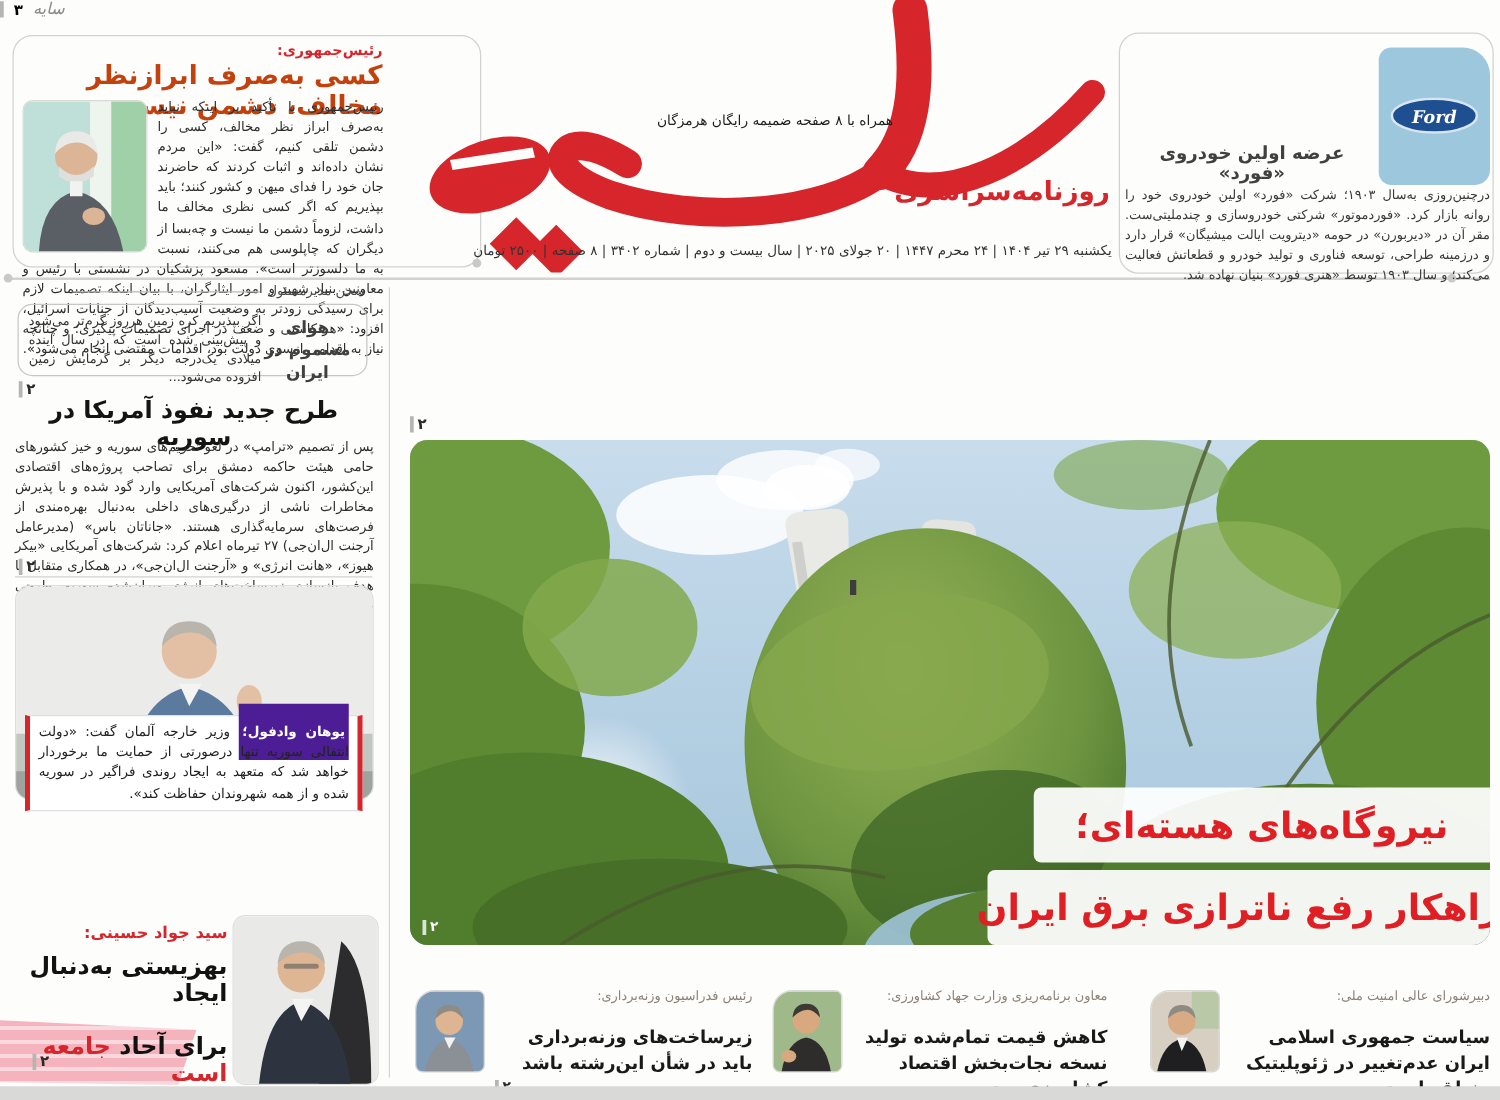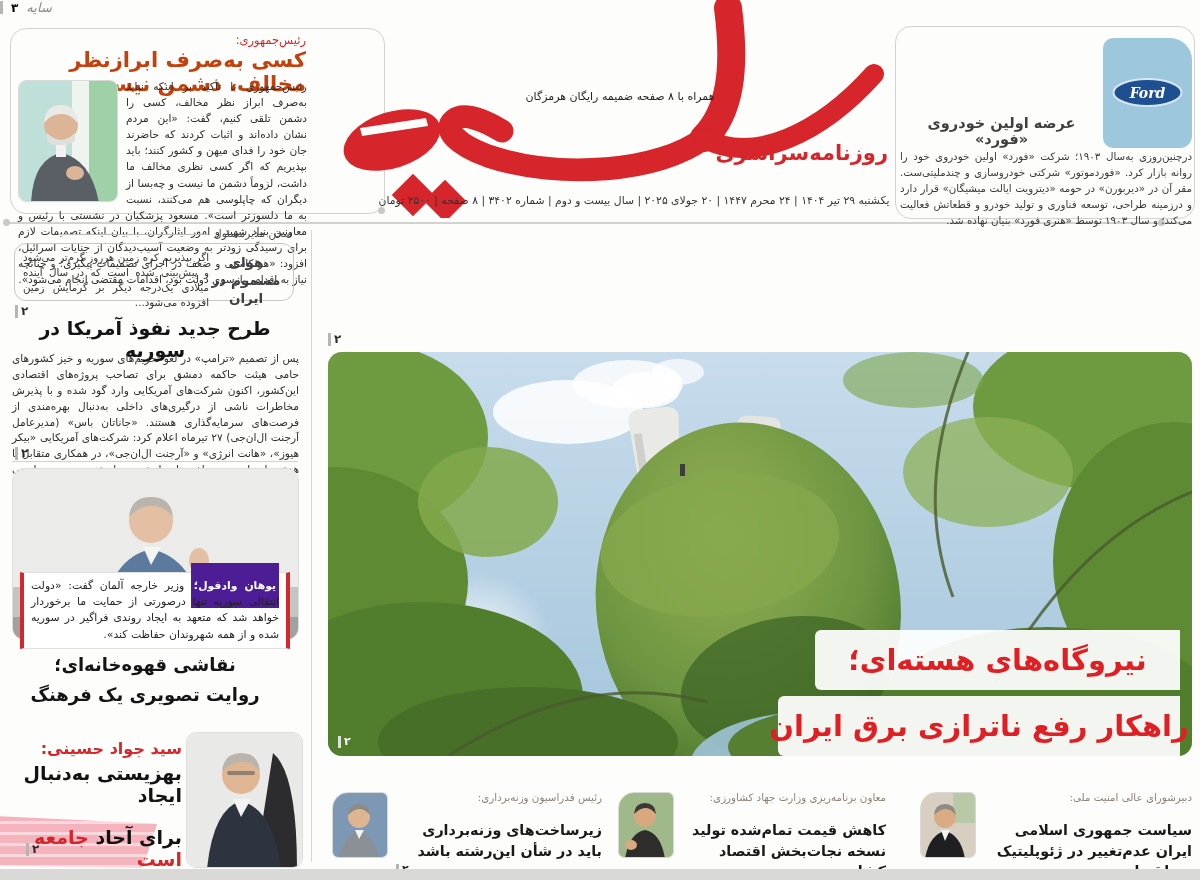--- a/index.html
+++ b/index.html
@@ -10,41 +10,41 @@
   .just { text-align:justify; }
   .frame { position:absolute; border:1.5px solid #d2d2d0; border-radius:16px; pointer-events:none; }
   .node { position:absolute; width:7px; height:7px; border-radius:50%; background:#c9c9c7; }
   .hline { position:absolute; border-top:2px solid #d2d2d0; }
   .vline { position:absolute; border-left:1.5px solid #d6d6d4; }
   .pageref { position:absolute; display:flex; align-items:center; gap:3px; direction:ltr; }
   .pageref .bar { width:3px; height:13px; background:#b5b5b3; display:inline-block; }
   .pageref .num { font-size:12px; font-weight:bold; color:#2a2a2a; }
 
   
-  .pres-kicker { left:20px; top:33px; width:286px; font-size:11.5px; font-weight:normal; color:#d6252b; text-align:right; }
+  .pres-kicker { left:20px; top:33px; width:286px; font-size:11.5px; font-weight:bold; color:#d6252b; text-align:right; }
   .pres-title  { left:20px; top:48px; width:286px; font-size:21px; font-weight:bold; color:#c2410c; }
   .pres-body   { left:18px; top:78px; width:289px; font-size:10.6px; line-height:1.52; color:#2e2e2e; }
   .pres-photo  { float:left; width:100px; height:122px; border-radius:8px; overflow:hidden; margin:2px 8px 2px 0; border:1px solid #d9d9d7; }
 
   
   .supp-note { left:505px; top:90px; width:230px; text-align:center; font-size:11px; color:#1d1d1d; }
   .subtitle  { left:700px; top:141px; width:188px; font-size:21px; font-weight:bold; color:#d6252b; text-align:right; }
   .dateline  { left:378px; top:194px; width:512px; text-align:center; font-size:10.8px; color:#333; }
   .sr { position:absolute; width:1px; height:1px; overflow:hidden; clip-path:inset(50%); }
 
   
   .ford-box  { left:1103px; top:38px; width:89px; height:110px; background:#9dc7dd; border-radius:10px 22px 12px 10px; }
   .ford-oval { position:absolute; left:9px; top:40px; width:71px; height:29px; }
   .ford-title{ left:905px; top:115px; width:193px; font-size:14.5px; font-weight:bold; color:#404040; text-align:center; }
   .ford-body { left:900px; top:149px; width:292px; font-size:10.3px; line-height:1.55; color:#3a3a3a; }
 
   
   .headline { left:325px; top:232px; width:868px; font-size:42px; font-weight:bold; color:#121212; text-align:center; line-height:1.15; letter-spacing:-1px; }
   .photo-wrap { left:328px; top:352px; width:864px; height:404px; border-radius:14px; overflow:hidden; background:#b9d2e4; }
-  .band { position:absolute; right:12px; background:rgba(255,255,255,0.93); display:flex; align-items:center; justify-content:center; border-radius:6px 0 0 6px; }
+  .band { position:absolute; right:0; background:rgba(255,255,255,0.93); display:flex; align-items:center; justify-content:center; border-radius:6px 0 0 6px; }
   .band1 { top:278px; height:60px; width:365px; }
   .band2 { top:344px; height:60px; width:402px; }
   .band-text { color:#e01f25; font-weight:bold; font-size:29px; white-space:nowrap; }
   .photo-corner-ref { position:absolute; left:10px; bottom:8px; display:flex; gap:3px; align-items:center; direction:ltr; }
   .photo-corner-ref .bar { width:3px; height:12px; background:rgba(255,255,255,.8); }
   .photo-corner-ref .num { color:#ffffff; font-size:11px; font-weight:bold; }
 
   
   .sec-label { left:30px; top:227px; width:262px; font-size:10.5px; color:#4a4a4a; text-align:right; }
   .sec-label::after { content:""; display:inline-block; width:150px; height:1px; background:#bbb; vertical-align:middle; margin-right:6px; }
@@ -52,21 +52,21 @@
   .editor-title { position:absolute; right:8px; top:9px; width:78px; font-size:13.5px; font-weight:bold; color:#404040; text-align:center; line-height:1.35; }
   .editor-teaser { position:absolute; left:8px; top:6px; width:186px; font-size:10.3px; line-height:1.45; color:#333; }
   .syria-title { left:14px; top:317px; width:282px; font-size:19px; font-weight:bold; color:#141414; text-align:center; }
   .syria-body  { left:12px; top:351px; width:287px; font-size:10.6px; line-height:1.5; color:#2e2e2e; }
   .wade-photo { left:12px; top:468px; width:287px; height:172px; border-radius:12px; overflow:hidden; border:1px solid #ddd; }
   .wade-caption { left:20px; top:572px; width:270px; background:#fff; border:1px solid #e0e0e0; border-left:4px solid #d6252b; border-right:4px solid #d6252b; padding:5px 7px; font-size:10.8px; line-height:1.5; color:#222; }
   .wade-name { background:#4c1d95; color:#fff; padding:16px 3px; font-weight:bold; }
   .coffee-title { left:14px; top:650px; width:262px; font-size:18px; font-weight:bold; color:#141414; text-align:center; line-height:1.65; }
   .coffee-ref { left:16px; top:714px; display:flex; align-items:center; gap:8px; direction:ltr; }
   .coffee-sig { font-size:13px; color:#8a8a88; font-style:italic; }
-  .hoss-kicker { left:14px; top:739px; width:168px; font-size:16px; font-weight:bold; color:#d6252b; text-align:right; }
+  .hoss-kicker { left:14px; top:739px; width:168px; font-size:13px; font-weight:bold; color:#d6252b; text-align:right; }
   .hoss-line { position:absolute; left:6px; width:176px; font-size:19px; font-weight:bold; color:#121212; text-align:right; z-index:3; }
   .hoss-photo { left:186px; top:732px; width:117px; height:136px; border-radius:10px; overflow:hidden; border:1px solid #ddd; }
   .pink-mark { left:0; top:814px; width:162px; height:54px; z-index:1;
                background:repeating-linear-gradient(0deg, rgba(255,255,255,.5) 0 3px, rgba(255,255,255,0) 3px 11px), #f2a6b2;
                clip-path:polygon(0 4%, 97% 18%, 88% 100%, 0 96%); opacity:.85; }
   .hoss-ref { left:26px; top:842px; z-index:4; }
   .hl { color:#d6252b; }
 
   
   .bbox { position:absolute; top:789px; height:79px; }
@@ -247,24 +247,20 @@
       <ellipse cx="188" cy="92" rx="10" ry="13" fill="#e3bfa3"></ellipse>
       <rect x="60" y="130" width="170" height="8" fill="#7d8280" opacity="0.5"></rect>
     </svg>
     <div class="photo-corner-ref" style="bottom:6px;"></div>
   </div>
   <div class="abs wade-caption rtl just">
     <span class="wade-name">یوهان وادفول؛</span>
     <span>وزیر خارجه آلمان گفت: «دولت انتقالی سوریه تنها درصورتی از حمایت ما برخوردار خواهد شد که متعهد به ایجاد روندی فراگیر در سوریه شده و از همه شهروندان حفاظت کند».</span>
   </div>
 
-  <div class="abs coffee-title rtl">
-    <span>نقاشی قهوه‌خانه‌ای؛</span><br>
-    <span>روایت تصویری یک فرهنگ</span>
-  </div>
   <div class="coffee-ref">
     <span class="bar" style="width:3px;height:13px;background:#b5b5b3;display:inline-block;"></span>
     <span class="num" style="font-size:12px;font-weight:bold;">۳</span>
     <span class="coffee-sig">سایه</span>
   </div>
 
   <div class="abs pink-mark"></div>
   <div class="abs hoss-kicker">سید جواد حسینی:</div>
   <div class="hoss-line" style="top:762px;">بهزیستی به‌دنبال ایجاد</div>
   <div class="hoss-line" style="top:826px;">

